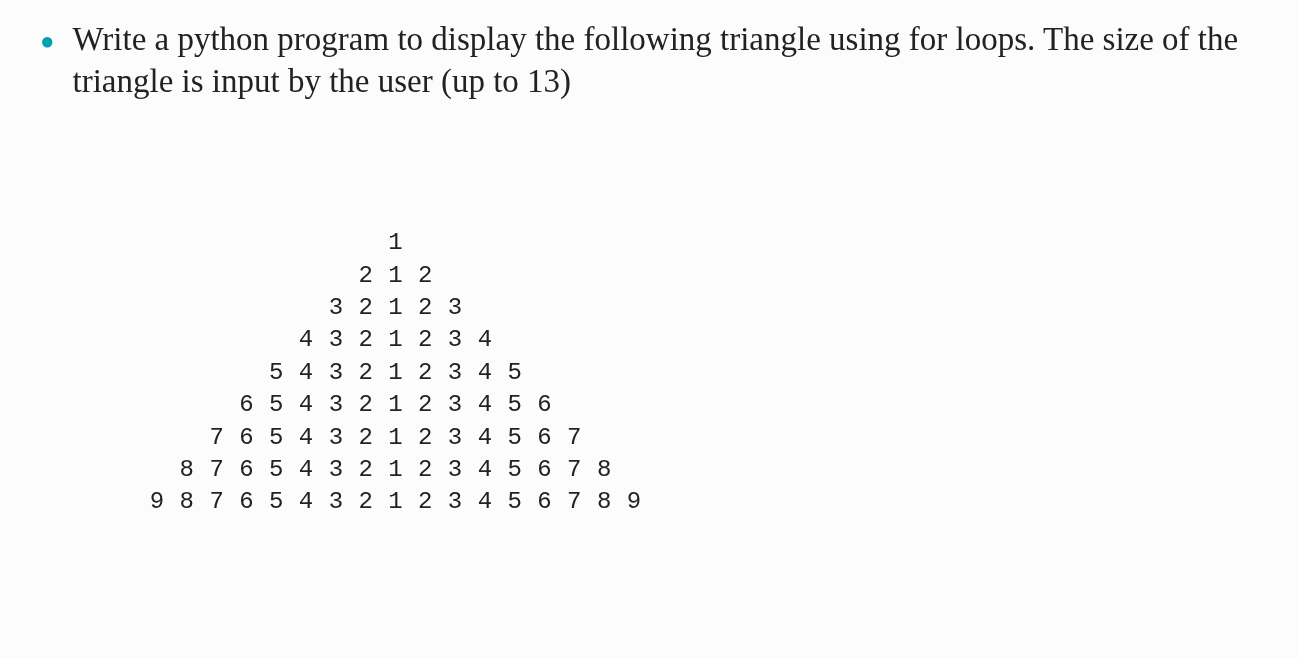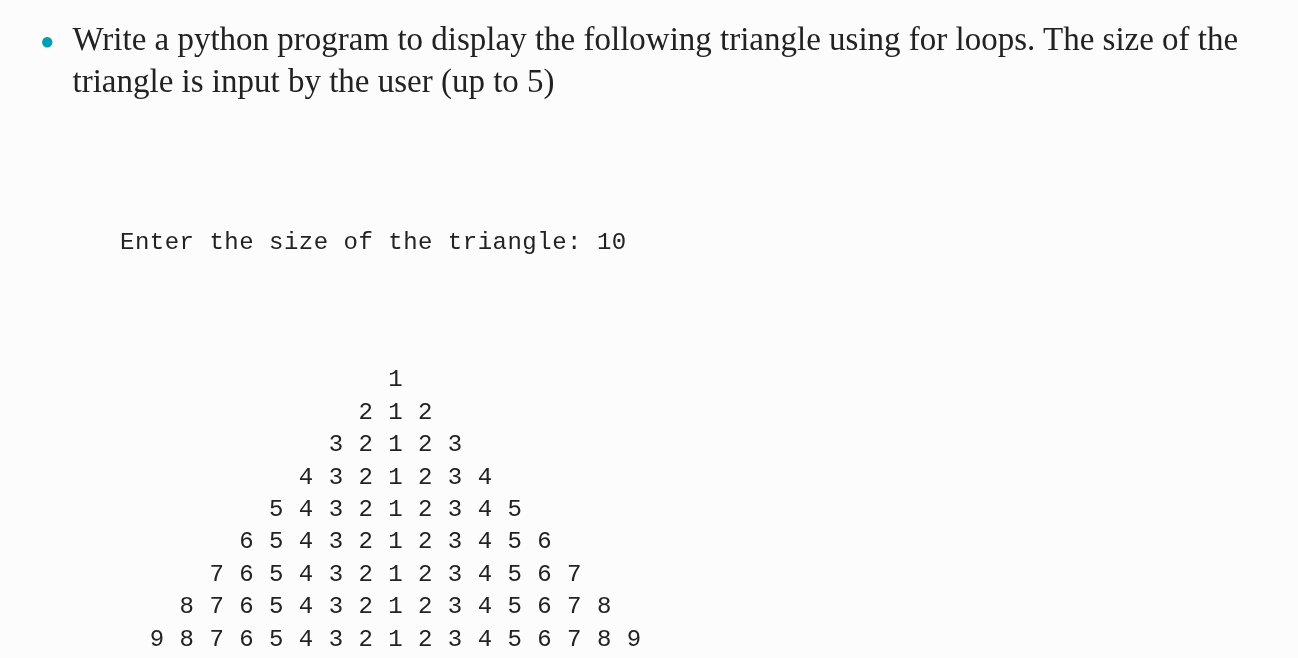--- a/index.html
+++ b/index.html
@@ -49,25 +49,24 @@
     .prompt-line {
       margin-bottom: 40px;
     }
   </style>
 </head>
 <body>
 
 <div class="slide">
   <div class="bullet-item">
     <span class="bullet">●</span>
-    <span class="bullet-text">Write a python program to display the following triangle using for loops. The size of the triangle is input by the user (up to 5)</span>
+    <span class="bullet-text">Write a python program to display the following triangle using for loops. The size of the triangle is input by the user (up to 13)</span>
   </div>
 
   <div class="code-block">
-    <div class="prompt-line">Enter the size of the triangle: 10</div>
     <div>                  1
                 2 1 2
               3 2 1 2 3
             4 3 2 1 2 3 4
           5 4 3 2 1 2 3 4 5
         6 5 4 3 2 1 2 3 4 5 6
       7 6 5 4 3 2 1 2 3 4 5 6 7
     8 7 6 5 4 3 2 1 2 3 4 5 6 7 8
   9 8 7 6 5 4 3 2 1 2 3 4 5 6 7 8 9</div>
   </div>

